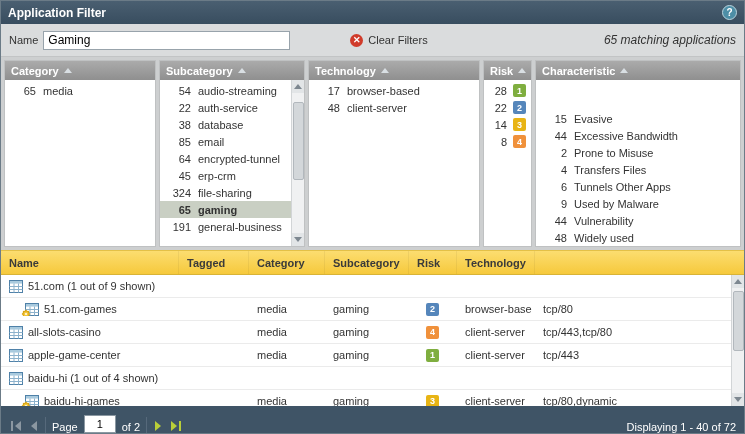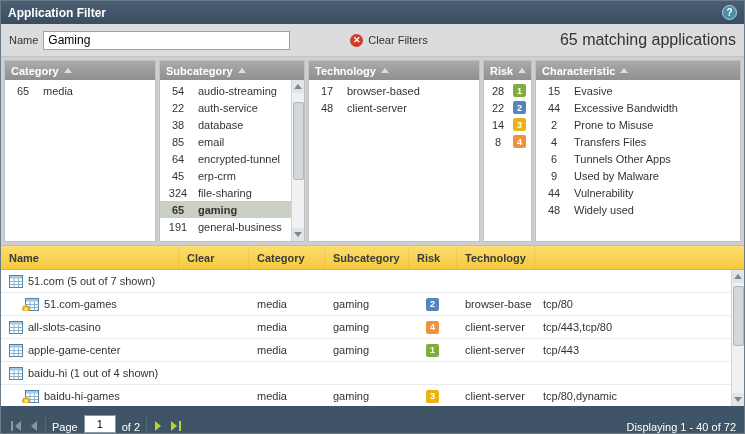--- a/index.html
+++ b/index.html
@@ -9,37 +9,37 @@
   .titlebar{flex:0 0 23px;background:linear-gradient(#4a5f71,#384d5f);color:#fff;display:flex;align-items:center;padding:0 7px;font-size:12px;font-weight:bold;}
   .help-icon{margin-left:auto;width:15px;height:15px;border-radius:50%;background:#4d8ea6;border:1px solid #b9d4de;color:#fff;font-size:10px;font-weight:bold;display:flex;align-items:center;justify-content:center;cursor:pointer;box-sizing:border-box;}
 
   
   .filterbar{flex:0 0 32px;background:#dadcdd;border-bottom:1px solid #c2c4c5;display:flex;align-items:center;padding:0 8px;font-size:11px;color:#333;}
   .name-label{margin-right:5px;}
   .name-input{width:247px;height:19px;border:1px solid #98a3ab;font-size:12px;padding:1px 4px;font-family:inherit;box-sizing:border-box;}
   .clear-filters{margin-left:56px;display:flex;align-items:center;gap:5px;background:none;border:none;font-size:11px;color:#333;cursor:pointer;font-family:inherit;padding:2px 4px;}
   .clear-icon{width:13px;height:13px;background:#d03b2a;border-radius:7px;color:#fff;display:flex;align-items:center;justify-content:center;font-size:9px;font-weight:bold;}
   .clear-icon::after{content:"✕";}
-  .matching{margin-left:auto;font-size:16px;}
+  .matching{margin-left:auto;font-size:12px;font-style:italic;}
 
   
   .columns{flex:0 0 188px;display:flex;gap:3px;padding:3px;background:#cdcfd0;box-sizing:border-box;}
   .fcol{background:#fff;border:1px solid #bfc1c2;display:flex;flex-direction:column;position:relative;box-sizing:border-box;}
   .fcol-category{width:152px;flex:none;}
   .fcol-subcategory{width:146px;flex:none;}
   .fcol-technology{width:172px;flex:none;}
   .fcol-risk{width:49px;flex:none;}
-  .fcol-characteristic{flex:1;}
+  .fcol-characteristic{flex:1;gap:28px;}
   .fcol-header{flex:0 0 19px;background:linear-gradient(#ababab,#8f8f8f);color:#fff;font-size:11px;font-weight:bold;display:flex;align-items:center;padding:0 6px;gap:5px;cursor:pointer;}
   .sort-arrow{width:0;height:0;border-left:4px solid transparent;border-right:4px solid transparent;border-bottom:5px solid #d9dfe3;}
   .fcol-list{flex:1;overflow:hidden;padding-top:2px;font-size:11px;color:#333;}
   .fcol-subcategory .fcol-list{margin-right:13px;}
   .fitem{height:17px;display:flex;align-items:center;padding:0 5px;cursor:pointer;white-space:nowrap;}
   .fitem.selected{background:#c9cfc3;font-weight:bold;}
-  .fitem .cnt{width:26px;text-align:center;margin-right:7px;flex:none;}
+  .fitem .cnt{width:26px;text-align:right;margin-right:7px;flex:none;}
   .fcol-risk .fitem .cnt{width:18px;margin-right:6px;}
   .risk-badge{width:13px;height:13px;border-radius:2px;color:#fff;font-size:9px;font-weight:bold;display:inline-flex;align-items:center;justify-content:center;flex:none;}
 
   
   .thead{flex:0 0 23px;display:grid;grid-template-columns:178px 70px 76px 84px 48px 78px 1fr;align-items:stretch;background:linear-gradient(#fcdd70,#f6c93c);border-top:1px solid #e3c047;border-bottom:1px solid #d8b337;font-size:11px;font-weight:bold;color:#3a3a3a;}
   .th{padding-left:8px;display:flex;align-items:center;border-right:1px solid rgba(0,0,0,0.05);cursor:pointer;}
   .table-body{flex:1;background:#fff;position:relative;overflow:hidden;font-size:11px;color:#333;}
   .trow{display:grid;grid-template-columns:178px 70px 76px 84px 48px 78px 1fr;height:22px;align-items:center;border-bottom:1px solid #ebebeb;cursor:pointer;}
   .td{padding-left:8px;white-space:nowrap;overflow:hidden;}
   .name-cell{display:flex;align-items:center;gap:5px;}
@@ -232,39 +232,39 @@
           <div class="fitem">
             <span class="cnt">48</span>
             <span class="lbl">Widely used</span>
           </div>
         </div>
       </div>
     </div>
 
   <div class="thead">
       <div class="th">Name</div>
-      <div class="th">Clear</div>
+      <div class="th">Tagged</div>
       <div class="th">Category</div>
       <div class="th">Subcategory</div>
       <div class="th">Risk</div>
       <div class="th">Technology</div>
     </div>
 
   <div class="table-body">
       <div class="trow">
         <div class="td name-cell">
           <span class="app-icon"><svg width="14" height="13" viewBox="0 0 14 13">
               <rect x="0.5" y="0.5" width="13" height="12" fill="#fff" stroke="#4f81a8"></rect>
               <rect x="1" y="1" width="12" height="2.6" fill="#a9cade"></rect>
               <line x1="5" y1="3.5" x2="5" y2="12.5" stroke="#8db2cc"></line>
               <line x1="9.5" y1="3.5" x2="9.5" y2="12.5" stroke="#8db2cc"></line>
               <line x1="0.5" y1="6.5" x2="13.5" y2="6.5" stroke="#8db2cc"></line>
               <line x1="0.5" y1="9.5" x2="13.5" y2="9.5" stroke="#8db2cc"></line>
             </svg></span>
-          <span class="app-name">51.com (5 out of 7 shown)</span>
+          <span class="app-name">51.com (1 out of 9 shown)</span>
         </div>
         <div class="td"></div>
         <div class="td"></div>
         <div class="td"></div>
         <div class="td risk-cell"></div>
         <div class="td"></div>
         <div class="td"></div>
       </div>
       <div class="trow">
         <div class="td name-cell child">

